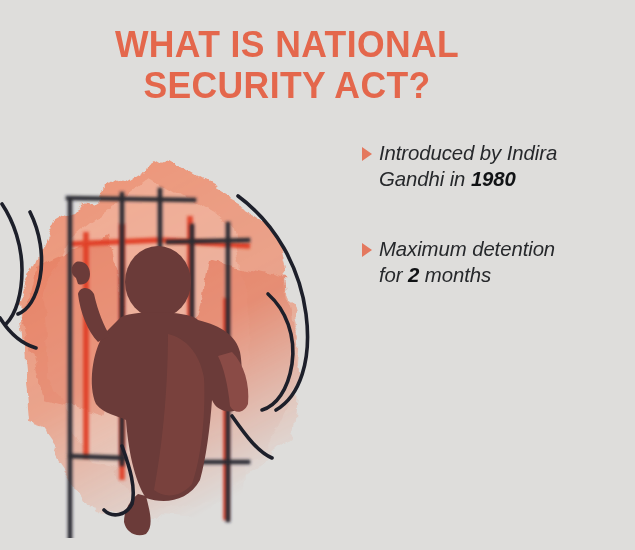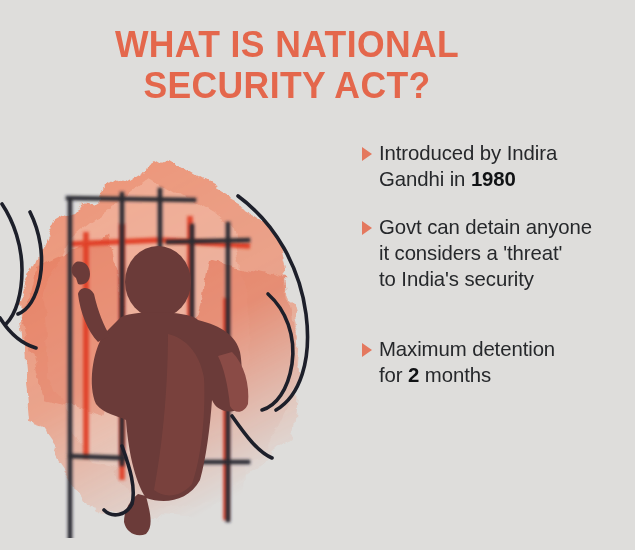--- a/index.html
+++ b/index.html
@@ -64,20 +64,21 @@
   .bullets {
     position: absolute;
     left: 362px;
     top: 140px;
     width: 268px;
   }
   .bullet-item {
     position: relative;
     padding-left: 17px;
     margin-bottom: 22px;
+    font-style: italic;
   }
   .bullet-item:last-child { margin-bottom: 0; margin-top: 44px; }
 
   .bullet-marker {
     position: absolute;
     left: 0;
     top: 7px;
     width: 0;
     height: 0;
     border-top: 7px solid transparent;
@@ -201,24 +202,20 @@
     </svg>
   </div>
 
   <div class="bullets">
 
     <div class="bullet-item">
       <span class="bullet-marker"></span>
       <span class="bullet-text"><span>Introduced by Indira</span><br><span>Gandhi in </span><b>1980</b></span>
     </div>
 
-    <div class="bullet-item">
-      <span class="bullet-marker"></span>
-      <span class="bullet-text"><span>Govt can detain anyone</span><br><span>it considers a 'threat'</span><br><span>to India's security</span></span>
-    </div>
 
 
     <div class="bullet-item">
       <span class="bullet-marker"></span>
       <span class="bullet-text"><span>Maximum detention</span><br><span>for </span><b>2</b><span> months</span></span>
     </div>
 
   </div>
 
 </div>

